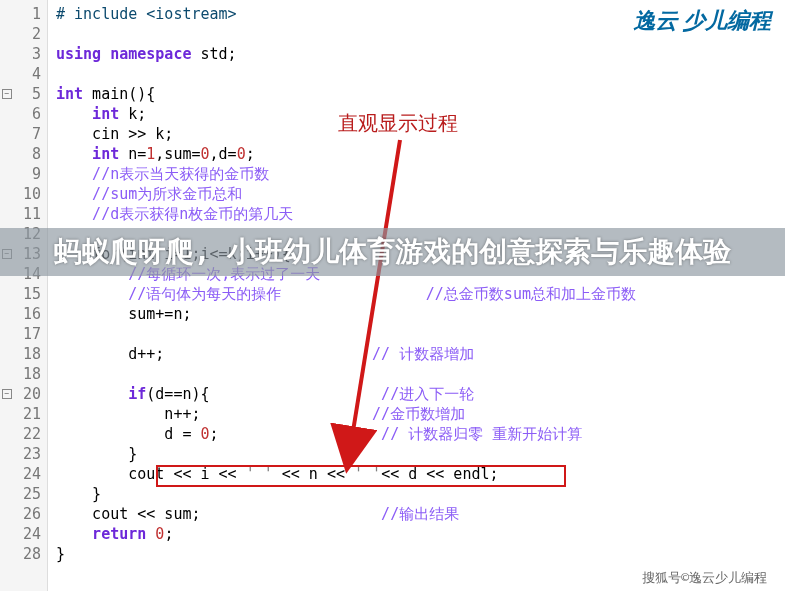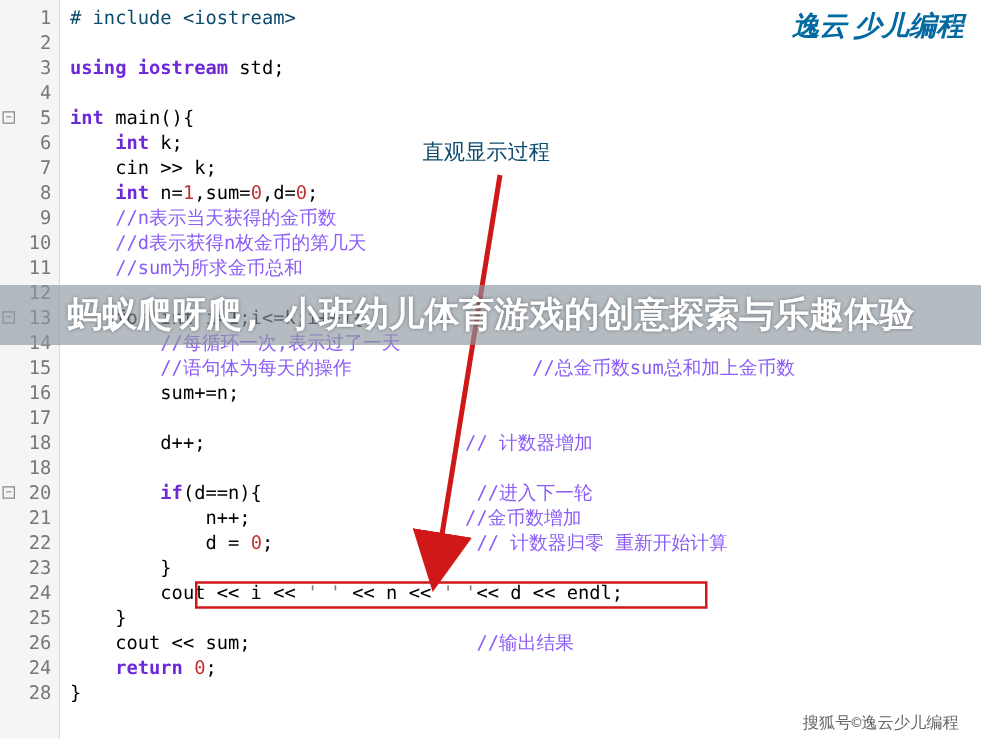--- a/index.html
+++ b/index.html
@@ -13,21 +13,21 @@
 .code-area { flex: 1; padding: 4px 0 0 8px; position: relative; }
 .line { height: 20px; line-height: 20px; font-family: Consolas, "Microsoft YaHei", monospace; font-size: 15px; white-space: pre; }
 .kw { color: #6d28d9; font-weight: bold; }
 .pp { color: #0c4a6e; }
 .cmt { color: #8b5cf6; }
 .num { color: #c03030; }
 .str { color: #808080; }
 .plain { color: #000; }
 .highlight-box { position: absolute; border: 2px solid #d01818; left: 108px; top: 465px; width: 410px; height: 22px; }
 .logo { position: absolute; top: 6px; right: 14px; color: #0369a1; font-weight: bold; font-size: 22px; font-style: italic; font-family: "STKaiti","KaiTi",serif; }
-.annotation { position: absolute; left: 338px; top: 110px; color: #0c4a6e; font-size: 17px; text-align: center; }
+.annotation { position: absolute; left: 338px; top: 110px; color: #b91c1c; font-size: 20px; text-align: center; }
 .overlay { position: absolute; top: 228px; left: 0; width: 100%; height: 48px; background: rgba(140,150,160,0.65); display: flex; align-items: center; justify-content: center; }
 .overlay-text { color: #fff; font-size: 28px; font-weight: bold; text-align: center; line-height: 1.2; text-shadow: 0 0 3px rgba(0,0,0,0.4); }
 .footer-credit { position: absolute; bottom: 4px; right: 18px; font-size: 13px; color: #666; }
 .arrow { position: absolute; left: 330px; top: 130px; pointer-events: none; }
 </style>
 </head>
 <body>
 
 <div class="editor">
   <div class="gutter" id="gutter">
@@ -146,29 +146,29 @@
         <div class="lnum">24</div>
       </div>
       <div class="gline">
         <div class="fold-col"></div>
         <div class="lnum">28</div>
       </div>
     </div>
   <div class="code-area">
     <div class="line"><span class="pp"># include </span><span class="pp">&lt;iostream&gt;</span></div>
     <div class="line"></div>
-    <div class="line"><span class="kw">using</span><span class="kw"> iostream </span><span class="plain">std</span><span class="plain">;</span></div>
+    <div class="line"><span class="kw">using</span><span class="kw"> namespace </span><span class="plain">std</span><span class="plain">;</span></div>
     <div class="line"></div>
     <div class="line"><span class="kw">int</span><span class="plain"> main</span><span class="plain">(){</span></div>
     <div class="line"><span class="kw">    int</span><span class="plain"> k</span><span class="plain">;</span></div>
     <div class="line"><span class="plain">    cin &gt;&gt; k;</span></div>
     <div class="line"><span class="kw">    int</span><span class="plain"> n=</span><span class="num">1</span><span class="plain">,sum=</span><span class="num">0</span><span class="plain">,d=</span><span class="num">0</span><span class="plain">;</span></div>
     <div class="line"><span class="cmt">    //n表示当天获得的金币数</span></div>
+    <div class="line"><span class="cmt">    //sum为所求金币总和</span></div>
     <div class="line"><span class="cmt">    //d表示获得n枚金币的第几天</span></div>
-    <div class="line"><span class="cmt">    //sum为所求金币总和</span></div>
     <div class="line"></div>
     <div class="line"><span class="plain">    for(int i=1;i&lt;=k;i++){</span></div>
     <div class="line"><span class="cmt">        //每循环一次,表示过了一天</span></div>
     <div class="line"><span class="cmt">        //语句体为每天的操作</span><span class="cmt">                //总金币数sum总和加上金币数</span></div>
     <div class="line"><span class="plain">        sum+=n;</span></div>
     <div class="line"></div>
     <div class="line"><span class="plain">        d++;</span><span class="cmt">                       // 计数器增加</span></div>
     <div class="line"></div>
     <div class="line"><span class="kw">        if</span><span class="plain">(d==n){</span><span class="cmt">                   //进入下一轮</span></div>
     <div class="line"><span class="plain">            n++;</span><span class="cmt">                   //金币数增加</span></div>

